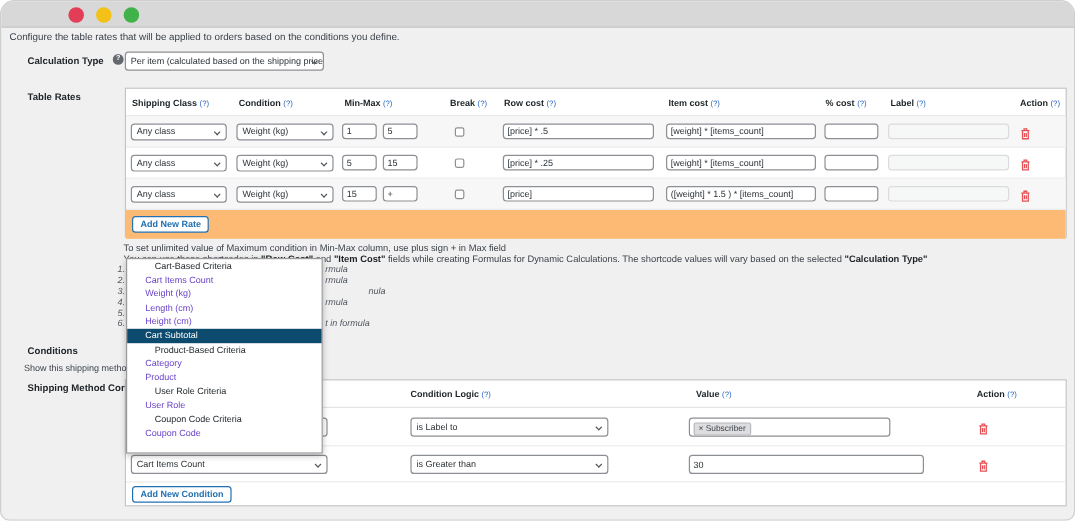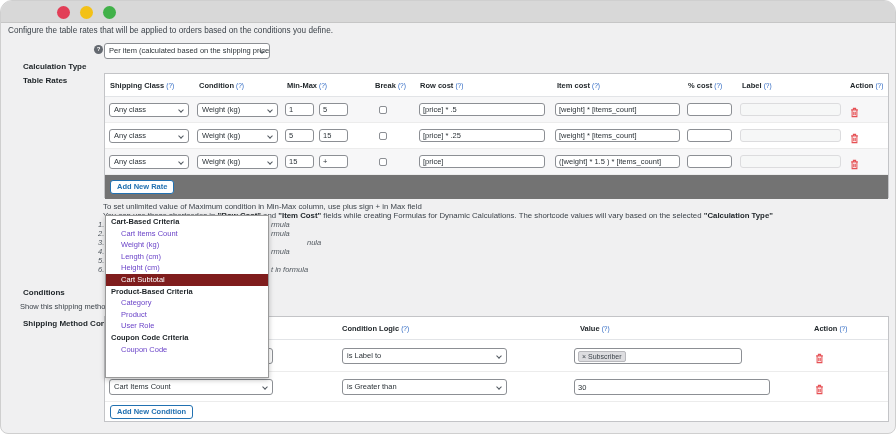--- a/index.html
+++ b/index.html
@@ -37,23 +37,23 @@
 
   .trash{ position:absolute; width:9px; height:11px; cursor:pointer; }
 
   .help-line{ position:absolute; color:#3c434a; font-size:7.8px; white-space:nowrap; }
   .help-line b{ color:#1d2327; }
   .frag{ position:absolute; color:#50575e; font-size:7.5px; font-style:italic; white-space:nowrap; }
 
   .dropdown{ position:absolute; left:104px; top:214px; width:164px; height:163px; background:#fff;
              border:1px solid #9a9a9a; box-shadow:0 2px 5px rgba(0,0,0,.25); z-index:50; }
   .dd-row{ height:11.6px; line-height:11.6px; font-size:7.5px; white-space:nowrap; overflow:hidden; }
-  .dd-group{ font-weight:bold; color:#1d2327; padding-left:5px; }
+  .dd-group{ font-weight:normal; color:#1d2327; padding-left:23px; }
   .dd-item{ color:#6a43c8; padding-left:15px; cursor:pointer; }
-  .dd-item.selected{ background:#7f1d1d; color:#ffffff; }
+  .dd-item.selected{ background:#0c4a6e; color:#ffffff; }
 
   .chip{ display:inline-block; background:#dddde0; border:1px solid #b8b8bc; border-radius:2px;
          font-size:7px; line-height:9px; padding:0 3px; color:#3c434a; margin-top:1px; }
   .helpdot{ position:absolute; width:9px; height:9px; border-radius:50%; background:#646970; color:#fff;
             font-size:6px; text-align:center; line-height:9px; font-weight:bold; }
   .valuebox{ position:absolute; background:#fff; border:1px solid #8c8f94; border-radius:3px; height:16px;
              font-size:7.5px; color:#2c3338; line-height:14px; padding:1px 3px; overflow:hidden; white-space:nowrap; }
 </style>
 </head>
 <body>
@@ -61,21 +61,21 @@
 <div class="window">
 
   <div class="titlebar">
     <span class="dot red"></span>
     <span class="dot yellow"></span>
     <span class="dot green"></span>
   </div>
 
   <div class="txt" style="left:7px;top:25px;font-size:8.2px;">Configure the table rates that will be applied to orders based on the conditions you define.</div>
 
-  <div class="txt lbl" style="left:22px;top:45px;margin-top:16px;">Calculation Type</div>
+  <div class="txt lbl" style="left:22px;top:45px;">Calculation Type</div>
   <div class="helpdot" style="left:93px;top:44px;">?</div>
   <div class="select" style="left:103px;top:42px;width:166px;height:16px;line-height:14px;">
     <span>Per item (calculated based on the shipping price of each ro</span>
     <i class="chev" style="top:5px;"></i>
   </div>
 
   <div class="txt lbl" style="left:22px;top:75px;">Table Rates</div>
 
   <div class="card" style="left:103px;top:72px;width:785px;height:125px;">
 
@@ -144,21 +144,21 @@
       <span class="trash" style="left:745px;top:7px;"><svg viewBox="0 0 12 14" width="9" height="11">
             <g fill="none" stroke="#e65054" stroke-width="1.4">
               <path d="M1.5 3.5h9"></path>
               <path d="M4.5 3.5v-2h3v2"></path>
               <path d="M2.8 3.5v9h6.4v-9"></path>
               <path d="M5 6v4.5M7 6v4.5"></path>
             </g>
           </svg></span>
     </div>
 
-    <div style="position:absolute;left:0;right:0;top:101px;height:24px;background:#737373;">
+    <div style="position:absolute;left:0;right:0;top:101px;height:24px;background:#fdba74;">
       <button class="btn" style="left:5px;top:5px;">Add New Rate</button>
     </div>
   </div>
 
   <div class="help-line" style="left:102px;top:201px;">To set unlimited value of Maximum condition in Min-Max column, use plus sign + in Max field</div>
   <div class="help-line" style="left:102px;top:210px;">
     <span>You can use these shortcodes in </span><b>"Row Cost"</b><span> and </span><b>"Item Cost"</b><span> fields while creating Formulas for Dynamic Calculations. The shortcode values will vary based on the selected </span><b>"Calculation Type"</b>
   </div>
 
   <span class="frag" style="left:97px;top:219px;">1.</span>
@@ -222,18 +222,19 @@
   <div class="dropdown">
     <div class="dd-row dd-group">Cart-Based Criteria</div>
     <div class="dd-row dd-item">Cart Items Count</div>
     <div class="dd-row dd-item">Weight (kg)</div>
     <div class="dd-row dd-item">Length (cm)</div>
     <div class="dd-row dd-item">Height (cm)</div>
     <div class="dd-row dd-item selected">Cart Subtotal</div>
     <div class="dd-row dd-group">Product-Based Criteria</div>
     <div class="dd-row dd-item">Category</div>
     <div class="dd-row dd-item">Product</div>
+    <div class="dd-row dd-group">User Role Criteria</div>
     <div class="dd-row dd-item">User Role</div>
     <div class="dd-row dd-group">Coupon Code Criteria</div>
     <div class="dd-row dd-item">Coupon Code</div>
   </div>
 
 </div>
 
 </body></html>

